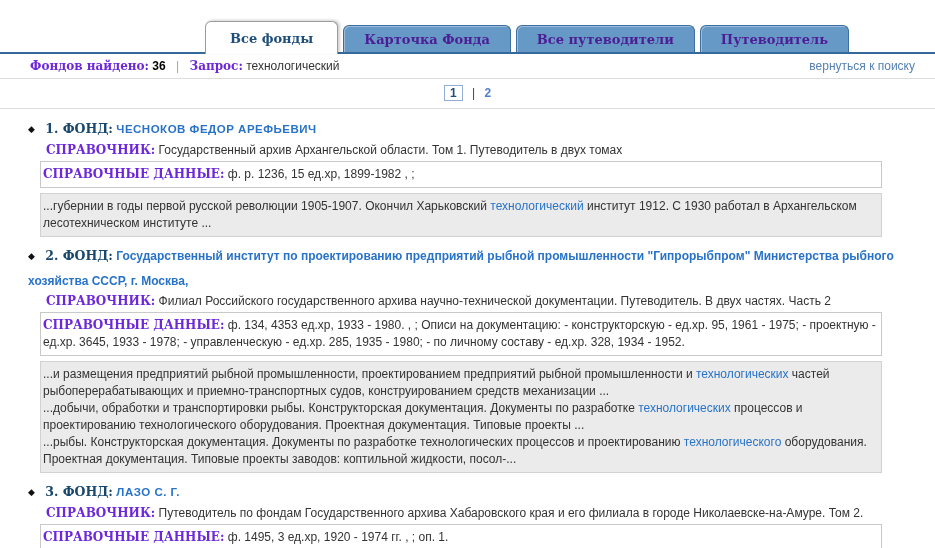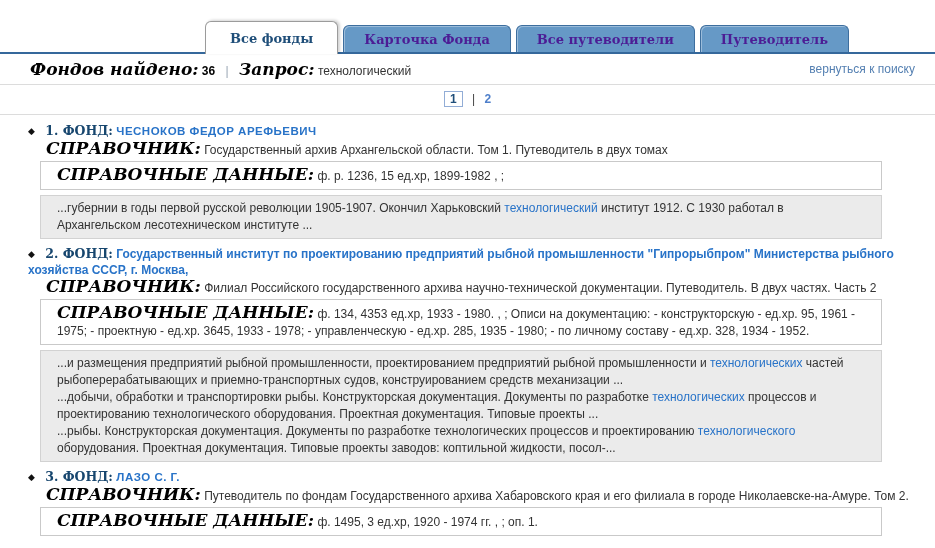--- a/index.html
+++ b/index.html
@@ -16,42 +16,42 @@
          white-space:nowrap;margin-top:8px; }
   .tab.inactive { background:#6699C6; color:#4c1d95; border:1px solid #3D6E9E; border-bottom:none;
                   box-shadow: inset 1px 1px 0 rgba(255,255,255,.35); cursor:pointer; }
   .tab.active { background:#fff; color:#1F4E79; border:1px solid #9B9B9B; border-bottom:none;
                 margin-bottom:-2px; padding:9px 24px 8px;
                 box-shadow: 2px -1px 3px rgba(0,0,0,.18); z-index:2; }
   
   .statusrow { display:flex; justify-content:space-between; align-items:center;
                padding:5px 20px 5px 30px; border-bottom:1px solid #DCDCDC; }
   .status-left { white-space:nowrap; }
-  .lbl { font-family:"DejaVu Serif", serif; font-weight:bold; color:#000000; font-size:17px;font-style:italic; }
+  .lbl { font-family:"DejaVu Serif", serif; font-weight:bold; color:#6d28d9; font-size:12px; }
   .found-val { font-weight:bold; color:#000000; }
   .status-sep { color:#9AA7B5; padding:0 7px; }
   .query-val { color:#333; }
   .back-link { color:#5580B2; cursor:pointer; }
   
   .pagerow { text-align:center; padding:6px 8px 7px; border-bottom:1px solid #DCDCDC; }
   .page-current { display:inline-block; border:1px solid #92ADD6; padding:0 5px;
                   color:#1F4E79; font-weight:bold; background:#fff; }
   .page-sep { color:#444; margin:0 6px; }
   .page-link { color:#4E7FCA; font-weight:bold; cursor:pointer; }
   
   .results { padding-top:8px; }
   .entry { margin-bottom:7px; }
-  .entry-title { margin-left:28px; margin-right:10px; line-height:15px; }
+  .entry-title { margin-left:28px; margin-right:10px; line-height:24px; }
   .bullet { color:#111; font-size:9px; margin-right:7px; position:relative; top:-1px; }
   .entry-num { font-family:"DejaVu Serif", serif; font-weight:bold; color:#17466E; font-size:12.5px; }
   .fond-name { color:#2873C8; font-weight:bold; cursor:pointer; }
   .fond-name.upper { text-transform:uppercase; letter-spacing:.5px; font-size:11.5px; }
   .spr-line { margin-left:46px; margin-right:10px; line-height:16px; }
   .box { margin:3px 0 0 40px; width:842px; border:1px solid #C9C9C9; background:#fff;
-         padding:4px 16px; line-height:17px; }
+         padding:4px 2px; line-height:17px; }
   .box.snippet { background:#EBEBEB; border-color:#D2D2D2; margin-top:5px; color:#333; }
   .snippet p { margin:0; }
   .hl { color:#2873C8; }
 </style>
 </head>
 <body>
 
 <div class="tabbar">
   <div class="tab active">Все фонды</div>
   <div class="tab inactive">Карточка Фонда</div>

